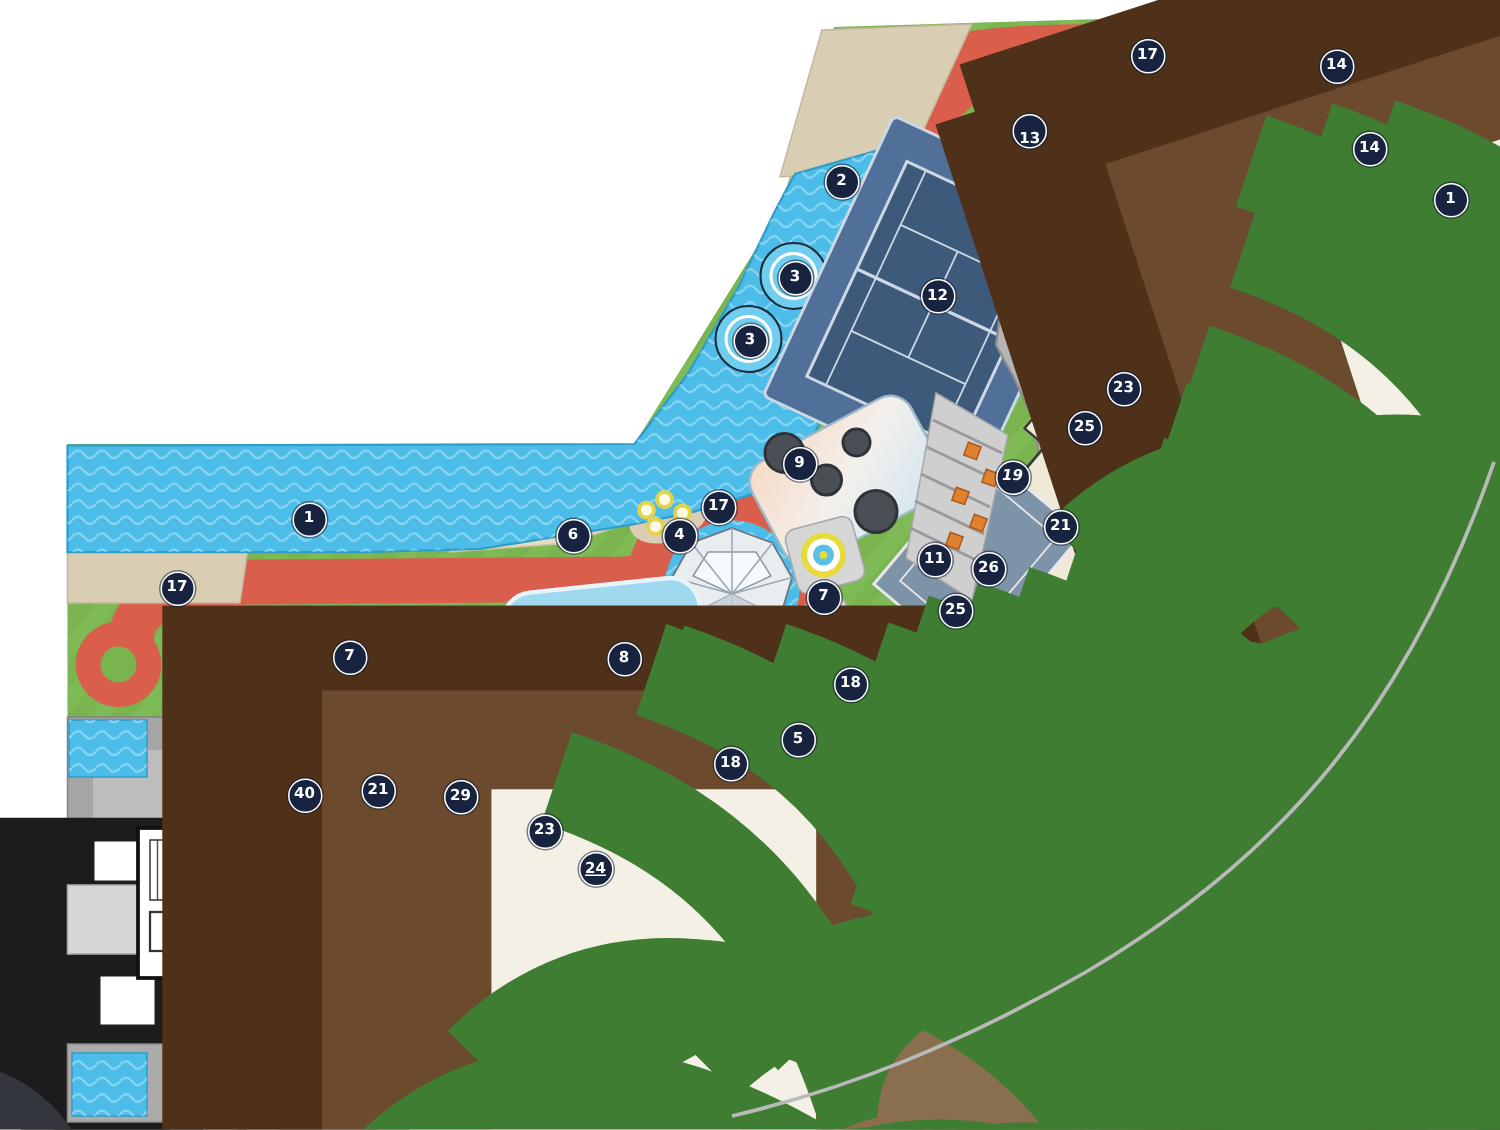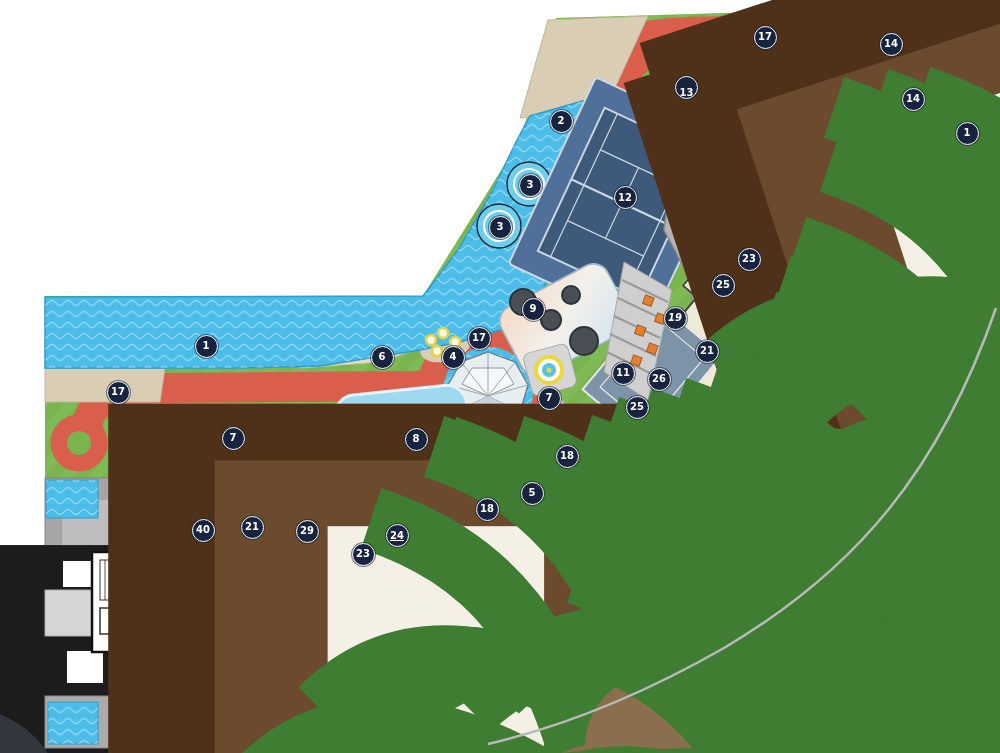--- a/index.html
+++ b/index.html
@@ -530,21 +530,21 @@
   </div>
       <div class="marker" style="left: 240.5px; top: 515.5px;">
     <span class="marker-num">21</span>
   </div>
       <div class="marker" style="left: 295.5px; top: 519.5px;">
     <span class="marker-num">29</span>
   </div>
       <div class="marker" style="left: 351.5px; top: 542.5px;">
     <span class="marker-num">23</span>
   </div>
-      <div class="marker" style="left: 385.5px; top: 524px; text-decoration: underline;">
+      <div class="marker" style="left: 385.5px; top: 568px; text-decoration: underline;">
     <span class="marker-num">24</span>
   </div>
       <div class="marker" style="left: 737.5px; top: 247.5px;">
     <span class="marker-num">23</span>
   </div>
       <div class="marker" style="left: 711.5px; top: 273.5px;">
     <span class="marker-num">25</span>
   </div>
       <div class="marker" style="left: 695.5px; top: 339.5px;">
     <span class="marker-num">21</span>

